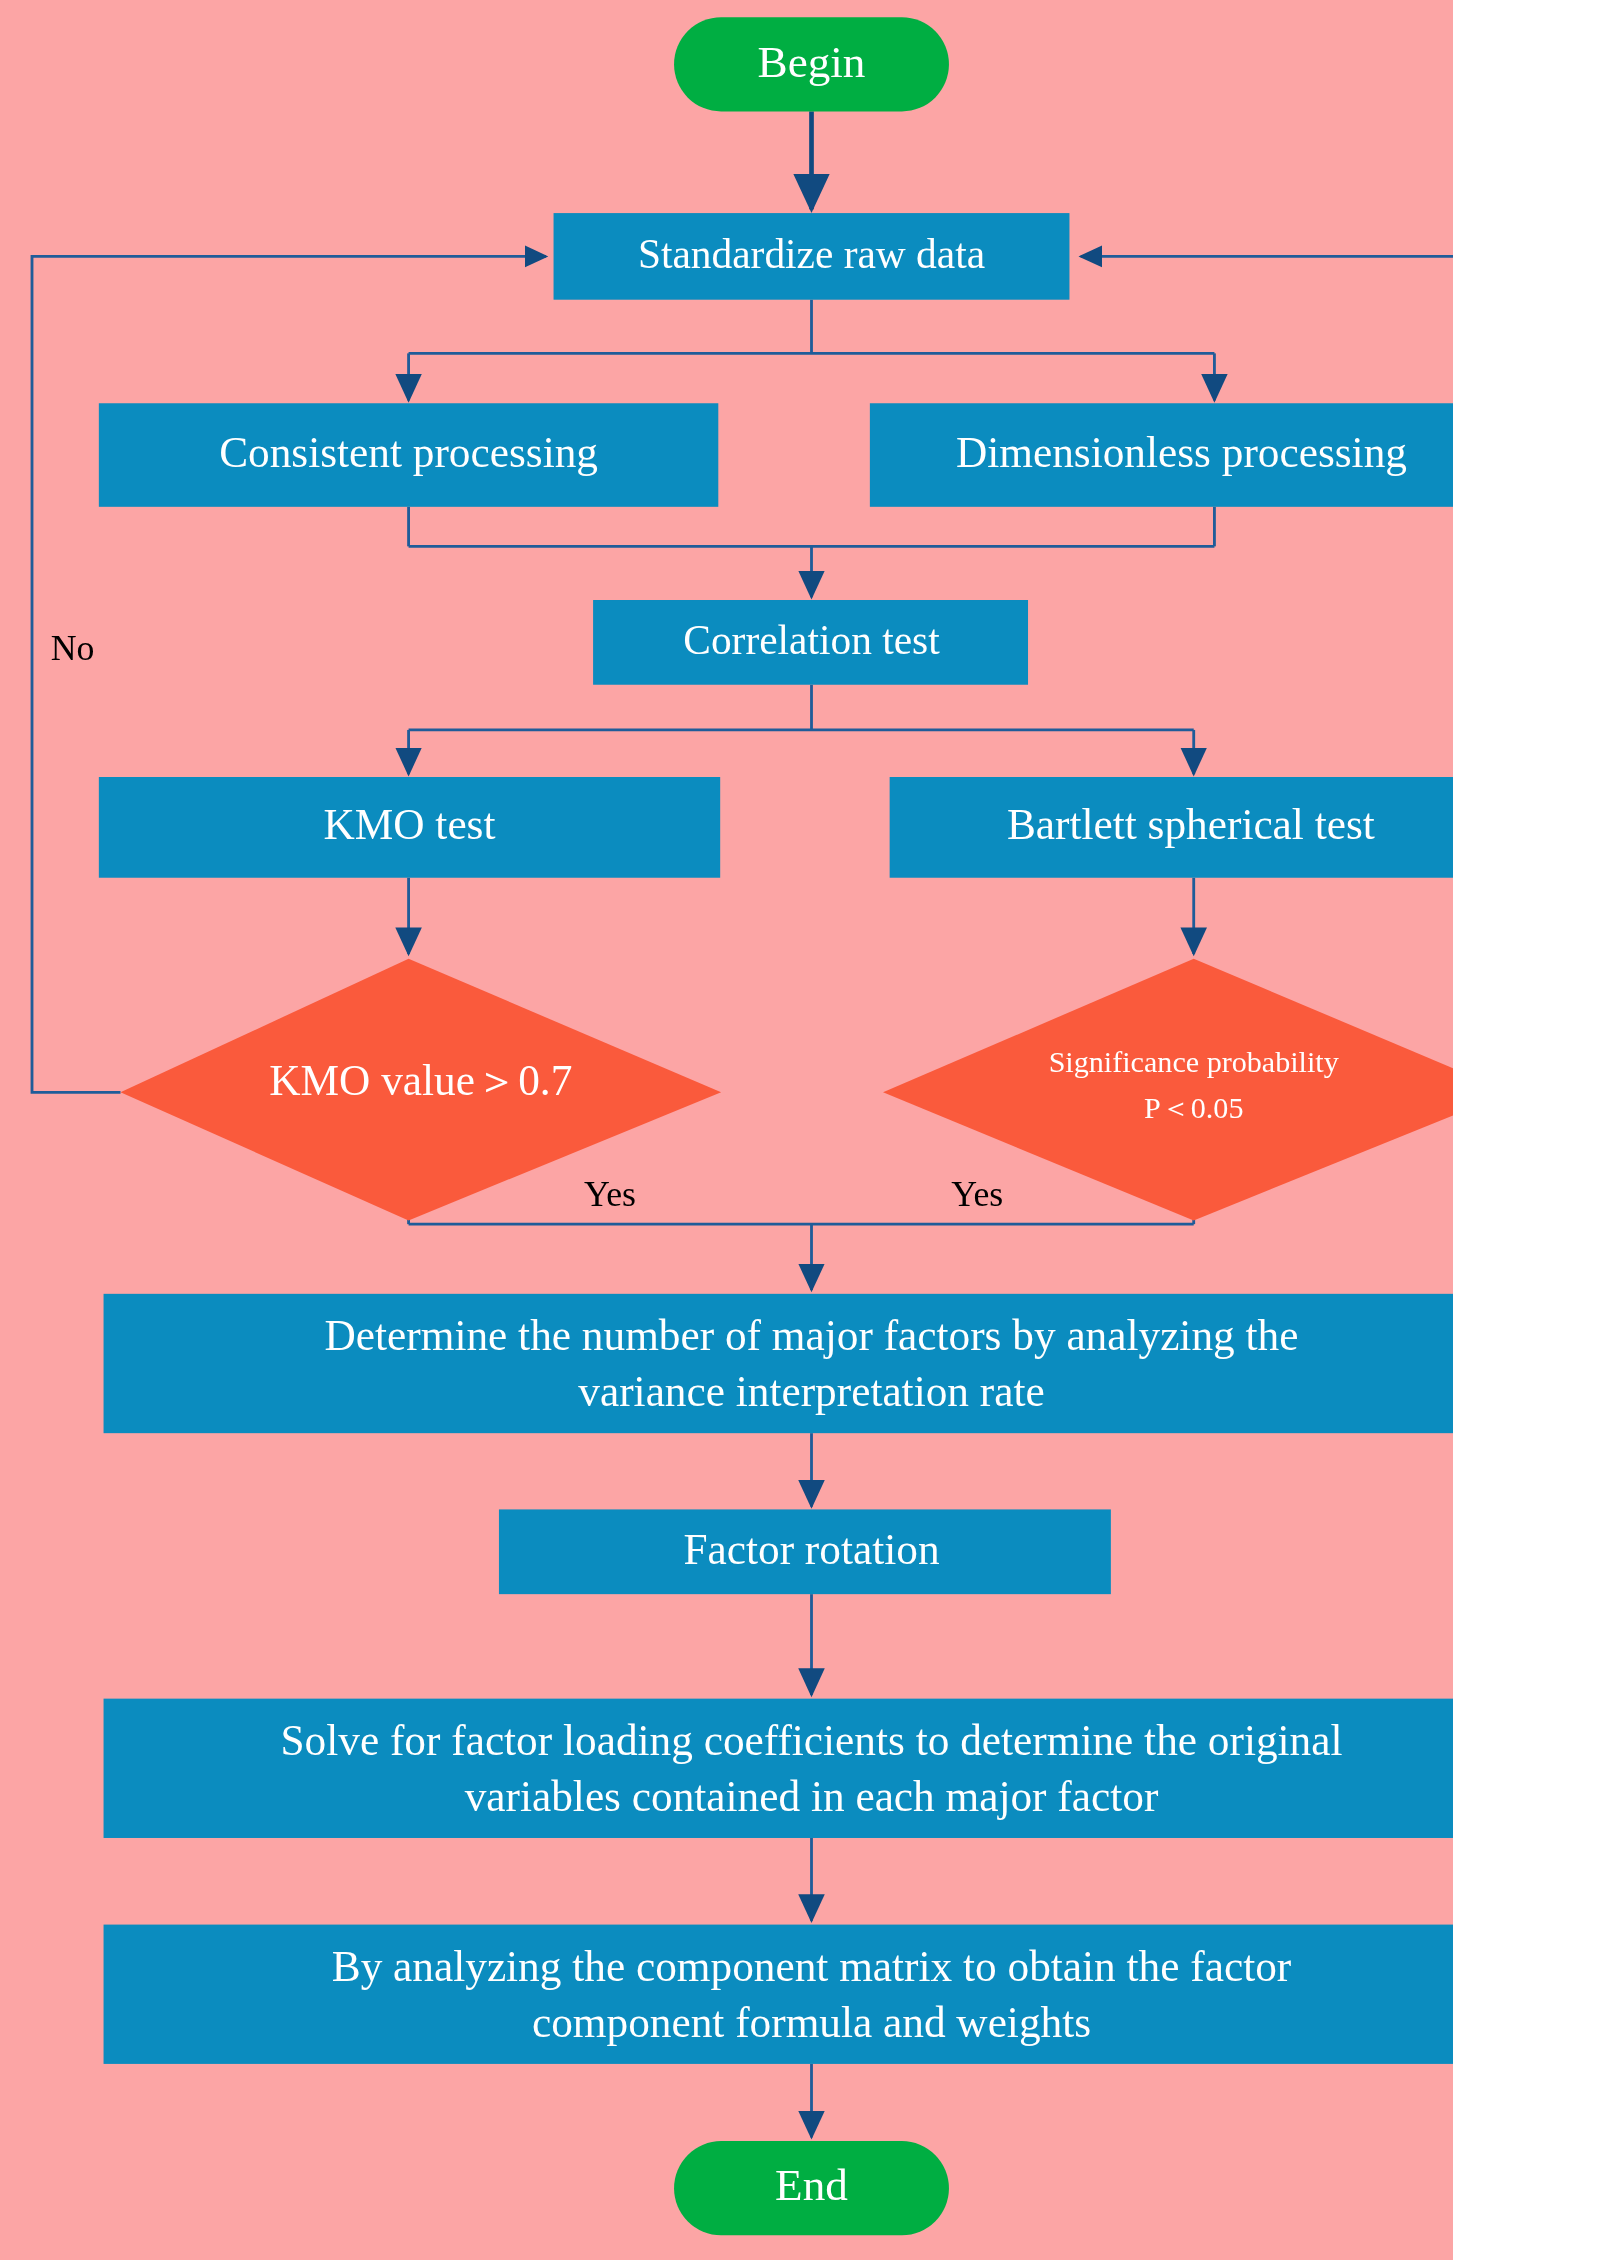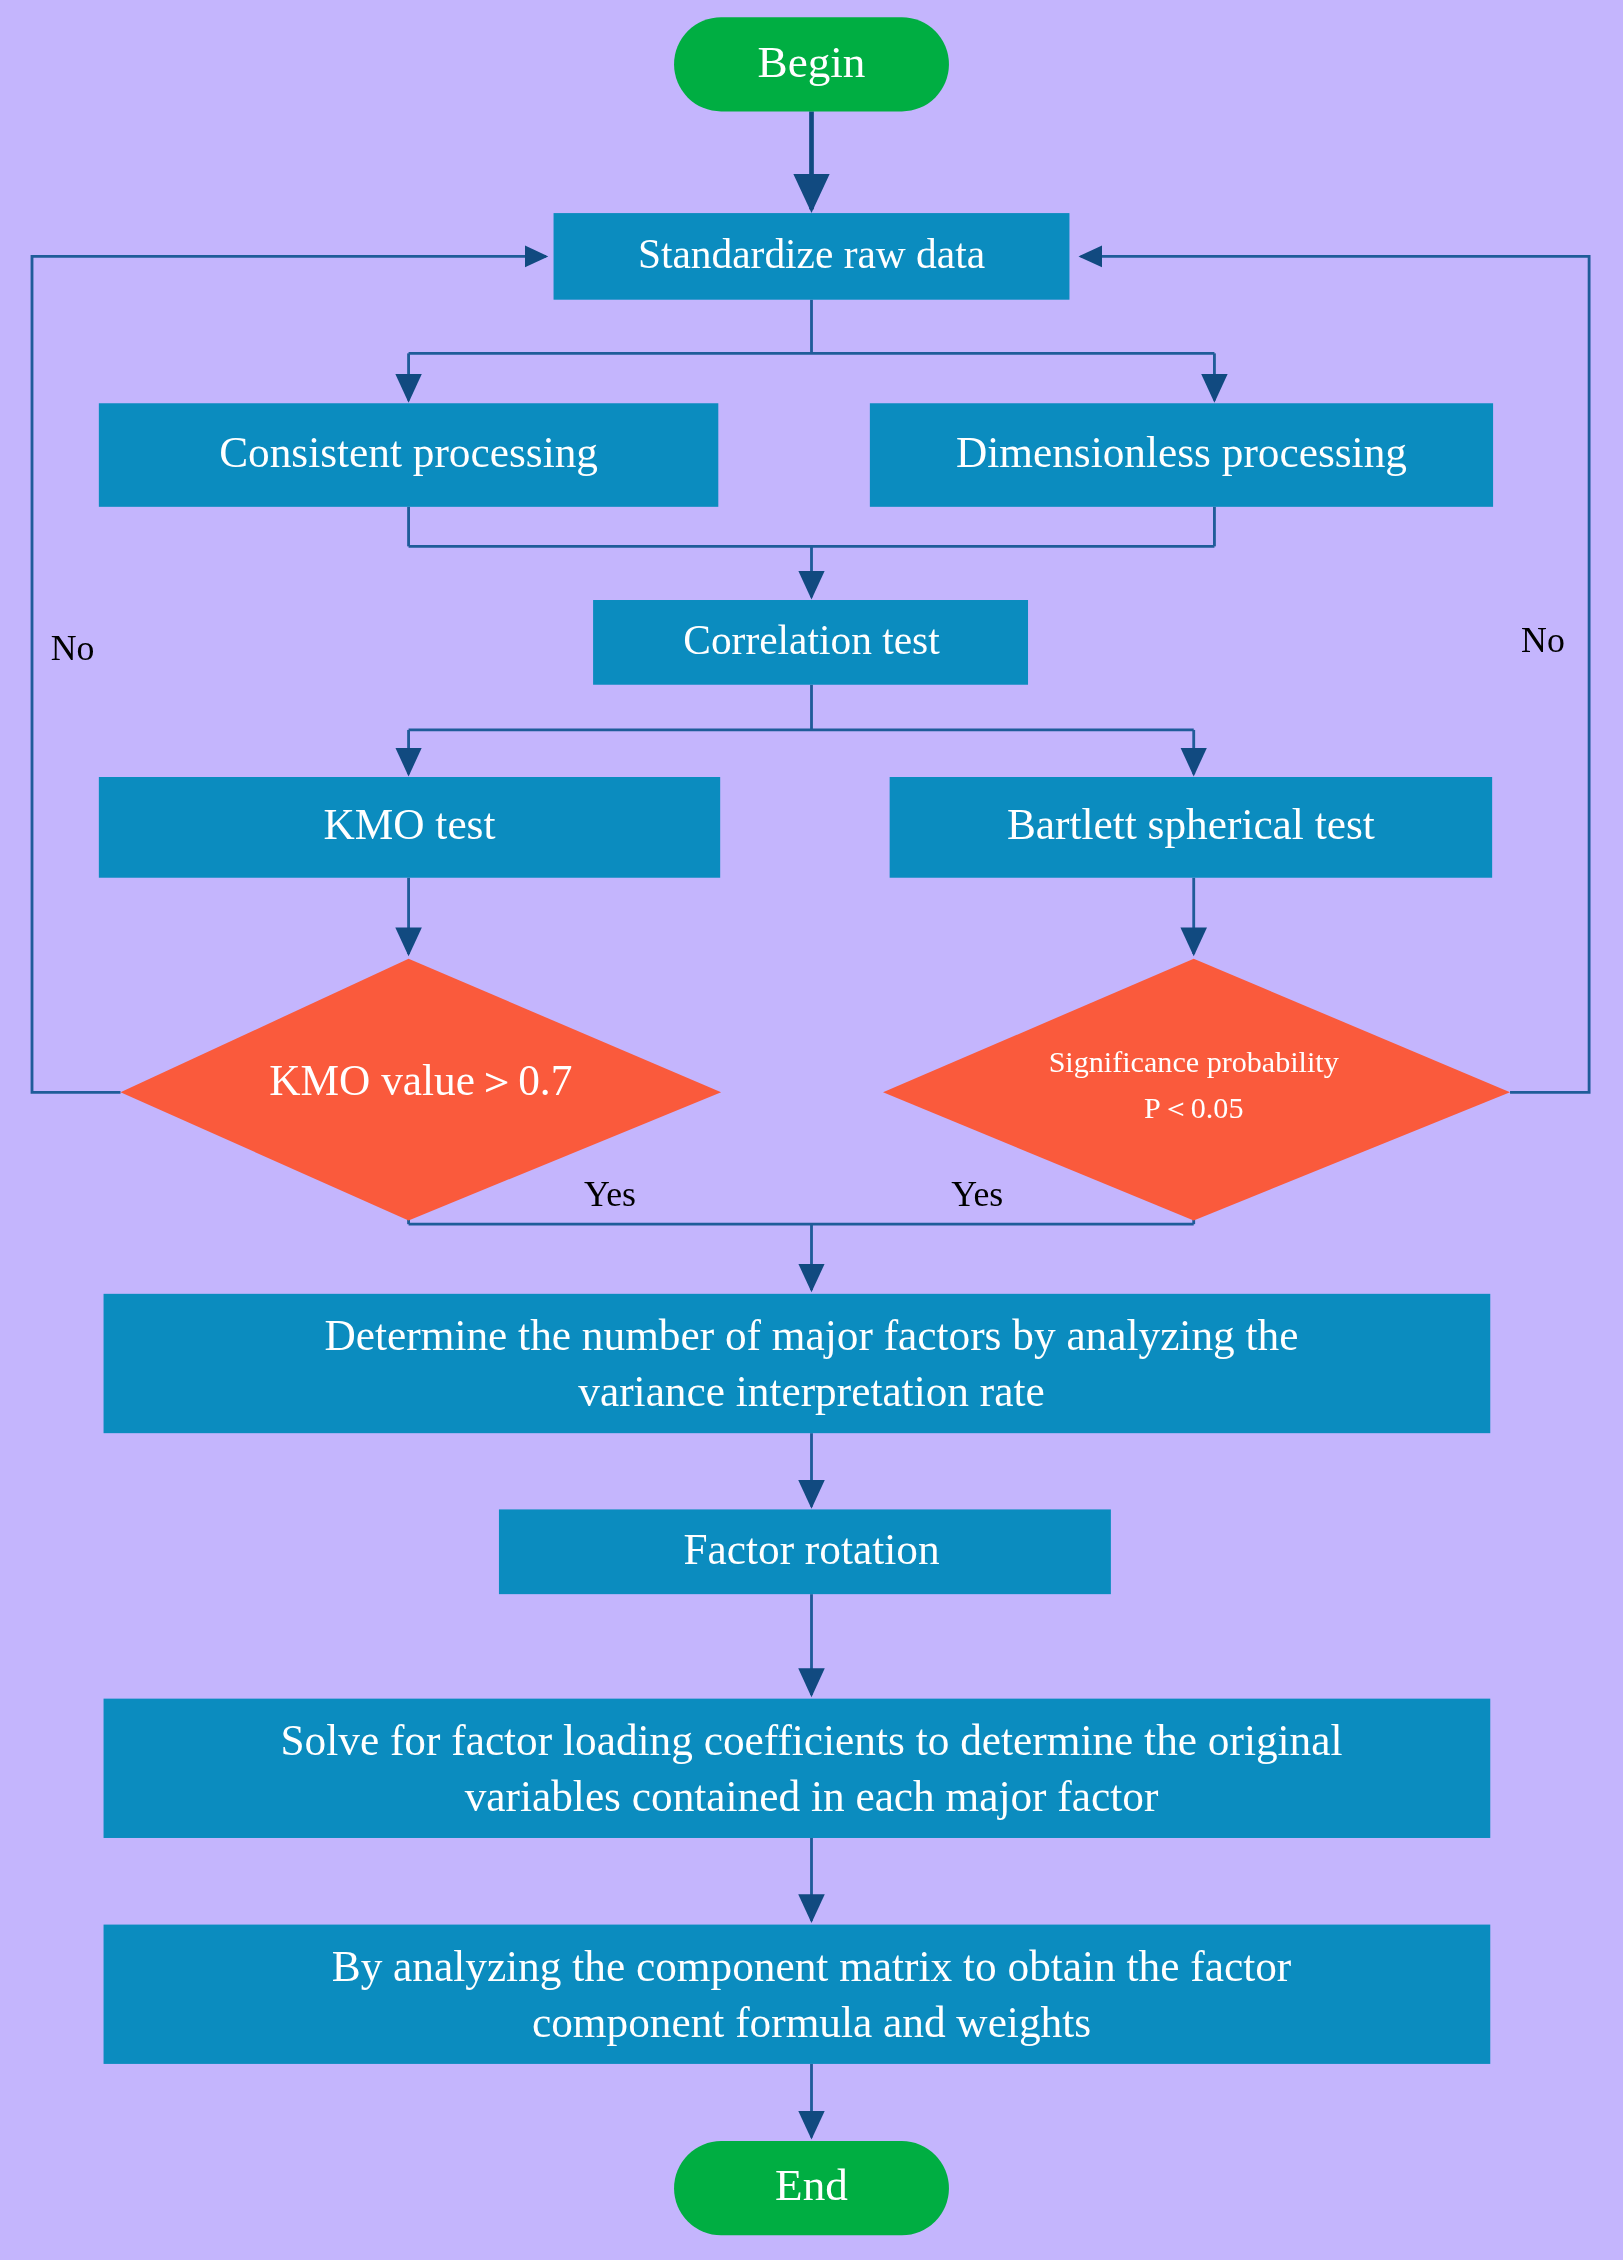--- a/index.html
+++ b/index.html
@@ -2,23 +2,23 @@
 <html style="font-size:15px"><head>
 <meta charset="utf-8">
 <style>
   html, body {
     margin: 0;
     padding: 0;
     background: #ffffff;
   }
   #diagram-root {
     position: relative;
-    width: 1623px;
+    width: 1453px;
     height: 2261px;
-    background: #c4b5fd;
+    background: #fca5a5;
     font-family: "Liberation Serif", "DejaVu Serif", serif;
     overflow: hidden;
   }
   svg.flow {
     position: absolute;
     top: 0;
     left: 0;
     width: 1623px;
     height: 2261px;
   }

